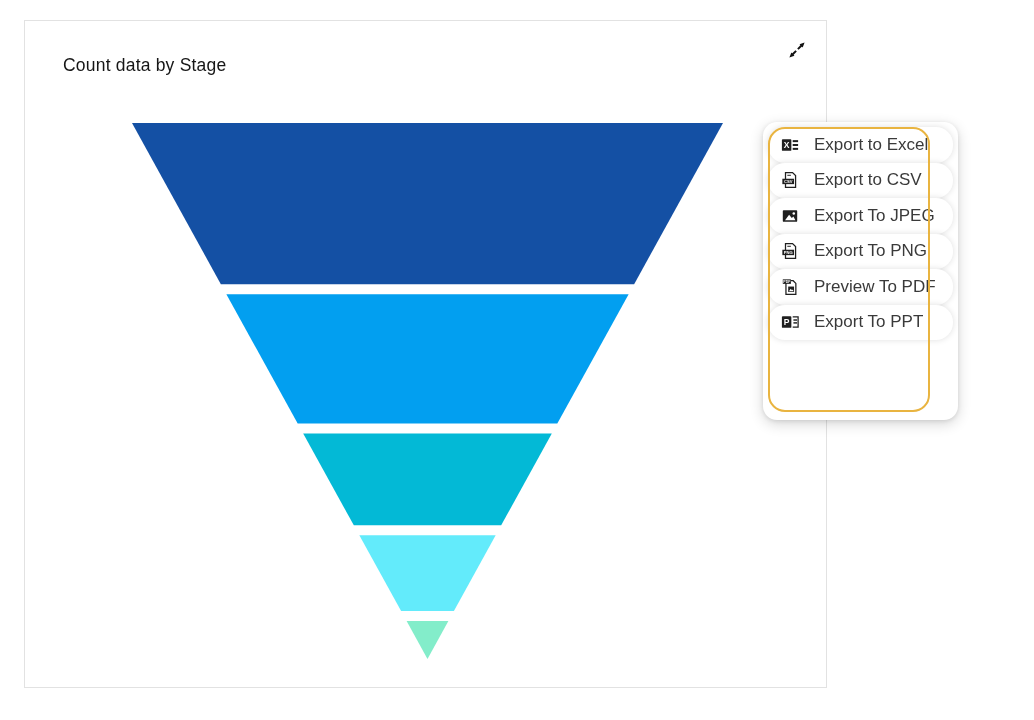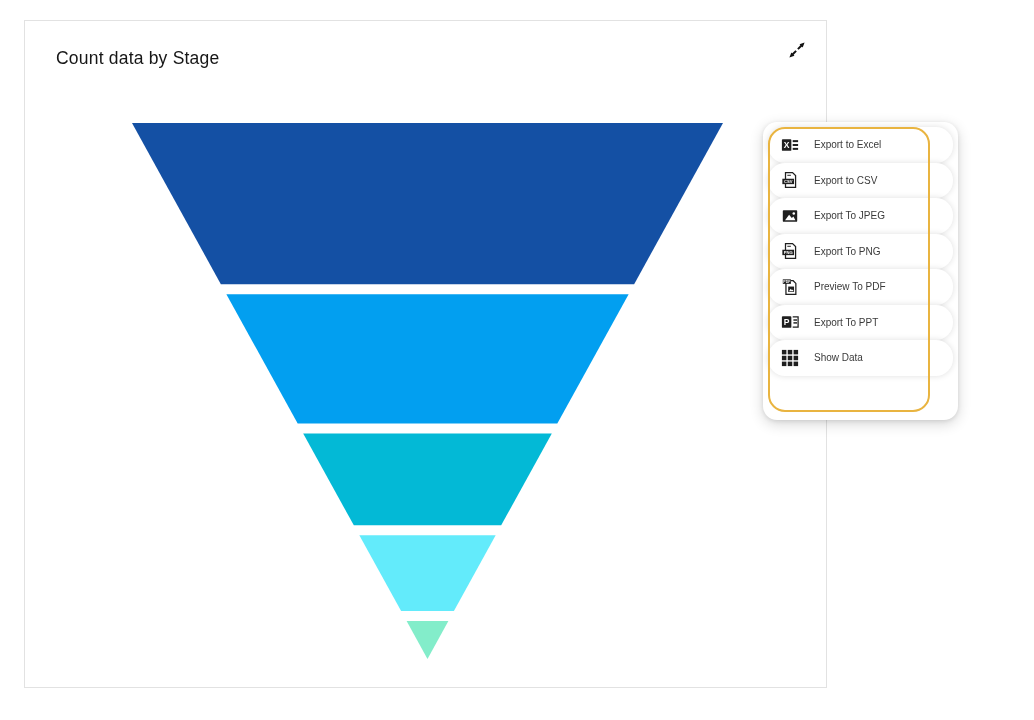--- a/index.html
+++ b/index.html
@@ -6,21 +6,21 @@
   body{
     width:1034px;height:720px;position:relative;overflow:hidden;
     background:#ffffff;font-family:"Liberation Sans",sans-serif;
     -webkit-font-smoothing:antialiased;
   }
   .panel{
     position:absolute;left:24px;top:20px;width:803px;height:668px;
     background:#fff;border:1px solid #e2e2e2;box-sizing:border-box;
   }
   .title{
-    position:absolute;left:22px;top:18px;margin:9px;
+    position:absolute;left:22px;top:18px;margin:16px;
     font-size:17.5px;font-weight:500;color:#161616;letter-spacing:.2px;
   }
   .expand-btn{
     position:absolute;top:14px;right:14px;width:30px;height:30px;
     background:transparent;border:none;padding:3px;cursor:pointer;
   }
   .expand-btn svg{display:block;}
   .funnel-svg{position:absolute;left:0;top:0;width:801px;height:666px;}
   .menu-card{
     position:absolute;left:763px;top:122px;width:195px;height:298px;
@@ -34,21 +34,21 @@
     display:flex;align-items:center;width:185px;height:35.5px;
     background:#fff;border-radius:17px;
     box-shadow:0 0 6px rgba(0,0,0,.13);
     cursor:pointer;
   }
   .menu-item .mi-icon{
     width:18px;height:18px;margin-left:13px;flex:0 0 auto;display:flex;
   }
   .menu-item .mi-icon svg{width:18px;height:18px;display:block;}
   .menu-item .mi-label{
-    margin-left:15px;font-size:10px;color:#3a3a3a;white-space:nowrap;
+    margin-left:15px;font-size:17px;color:#3a3a3a;white-space:nowrap;
   }
   .menu-border{
     position:absolute;left:5px;top:5px;width:158px;height:281px;
     border:2px solid #E9B440;border-radius:17px;pointer-events:none;
   }
 </style>
 </head>
 <body>
 
 <div class="page">
@@ -137,33 +137,17 @@
             <svg viewBox="0 0 20 20">
               <rect x="1" y="3.5" width="10.5" height="13" rx="1" fill="#1f1f1f"></rect>
               <text x="6.2" y="13.4" font-size="9.5" font-weight="bold" fill="#fff" text-anchor="middle" font-family="Liberation Sans,sans-serif">P</text>
               <path d="M13 4.2 h6 v11.6 h-6" fill="none" stroke="#1f1f1f" stroke-width="1.4"></path>
               <rect x="13.8" y="7" width="4" height="1.6" fill="#1f1f1f"></rect>
               <rect x="13.8" y="10.2" width="4" height="1.6" fill="#1f1f1f"></rect>
             </svg>
           </span>
           <span class="mi-label">Export To PPT</span>
         </li>
-        <li class="menu-item">
-          <span class="mi-icon">
-            <svg viewBox="0 0 20 20">
-              <rect x="1" y="1" width="5" height="5" fill="#1f1f1f"></rect>
-              <rect x="7.5" y="1" width="5" height="5" fill="#1f1f1f"></rect>
-              <rect x="14" y="1" width="5" height="5" fill="#1f1f1f"></rect>
-              <rect x="1" y="7.5" width="5" height="5" fill="#1f1f1f"></rect>
-              <rect x="7.5" y="7.5" width="5" height="5" fill="#1f1f1f"></rect>
-              <rect x="14" y="7.5" width="5" height="5" fill="#1f1f1f"></rect>
-              <rect x="1" y="14" width="5" height="5" fill="#1f1f1f"></rect>
-              <rect x="7.5" y="14" width="5" height="5" fill="#1f1f1f"></rect>
-              <rect x="14" y="14" width="5" height="5" fill="#1f1f1f"></rect>
-            </svg>
-          </span>
-          <span class="mi-label">Show Data</span>
-        </li>
       </ul>
     <div id="menu-border" class="menu-border" style="border-color: rgb(233, 180, 64);"></div>
   </div>
 
 </div>
 
 </body></html>

